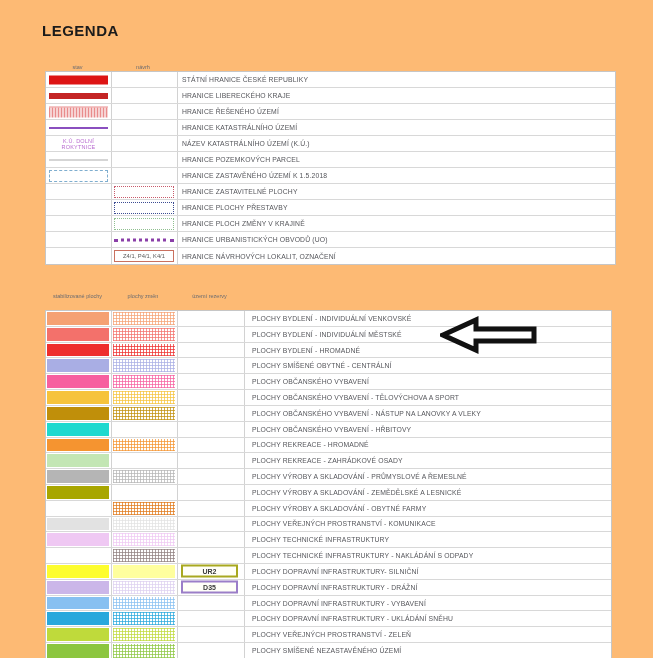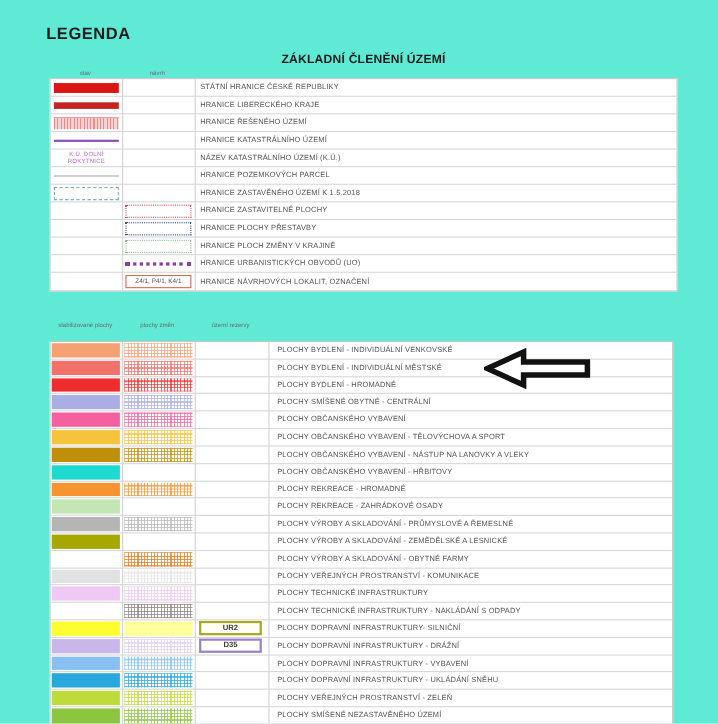--- a/index.html
+++ b/index.html
@@ -1,17 +1,17 @@
 <!DOCTYPE html>
 <html><head>
 <meta charset="utf-8">
 <style>
   html,body{margin:0;padding:0;background:#ffffff;}
   *{box-sizing:border-box;}
-  #page{position:relative;width:653px;height:658px;background:#5eead4;overflow:hidden;
+  #page{position:relative;width:653px;height:658px;background:#fdba74;overflow:hidden;
         font-family:"Liberation Sans", sans-serif;color:#54555a;}
   .page-title{position:absolute;left:42px;top:22px;font-size:15px;font-weight:bold;
         color:#1b1b1b;letter-spacing:.5px;}
   .section{position:absolute;}
   .sec-title{position:absolute;top:0;left:0;text-align:center;font-size:11px;font-weight:bold;
         color:#1b1b1b;letter-spacing:.2px;white-space:nowrap;}
   .colhead{position:absolute;text-align:center;font-size:5.5px;line-height:1.2;color:#6a6b70;}
   .tbl{position:absolute;border:1px solid #c6c6c6;background:#fff;}
   .vline{position:absolute;top:0;bottom:0;width:1px;background:#d2d2d2;}
   .row{position:relative;border-bottom:1px solid #d8d8d8;}
@@ -33,21 +33,20 @@
   .arrow-annot{position:absolute;left:440px;top:316px;width:100px;height:38px;}
 </style>
 </head>
 <body>
 
 <div id="page">
 
   <div class="page-title">LEGENDA</div>
 
   <div class="section" style="left:45px;top:48px;width:571px;height:216px;">
-    <div class="sec-title" style="width:571px;">ZÁKLADNÍ ČLENĚNÍ ÚZEMÍ</div>
     <div class="colhead" style="left:0;width:65px;top:16px;">stav</div>
     <div class="colhead" style="left:65px;width:66px;top:16px;">návrh</div>
     <div class="tbl" style="left:0;top:23px;width:571px;height:194px;" id="s1-tbl">
       <div class="vline" style="left:65px;"></div>
       <div class="vline" style="left:131px;"></div>
       <div id="s1-rows">
           <div class="row" style="height: 16px;">
             <div class="cell cell-1">
               <div class="sw-mid" style="height: 9px; background: rgb(221, 20, 20);"></div>
             </div>

